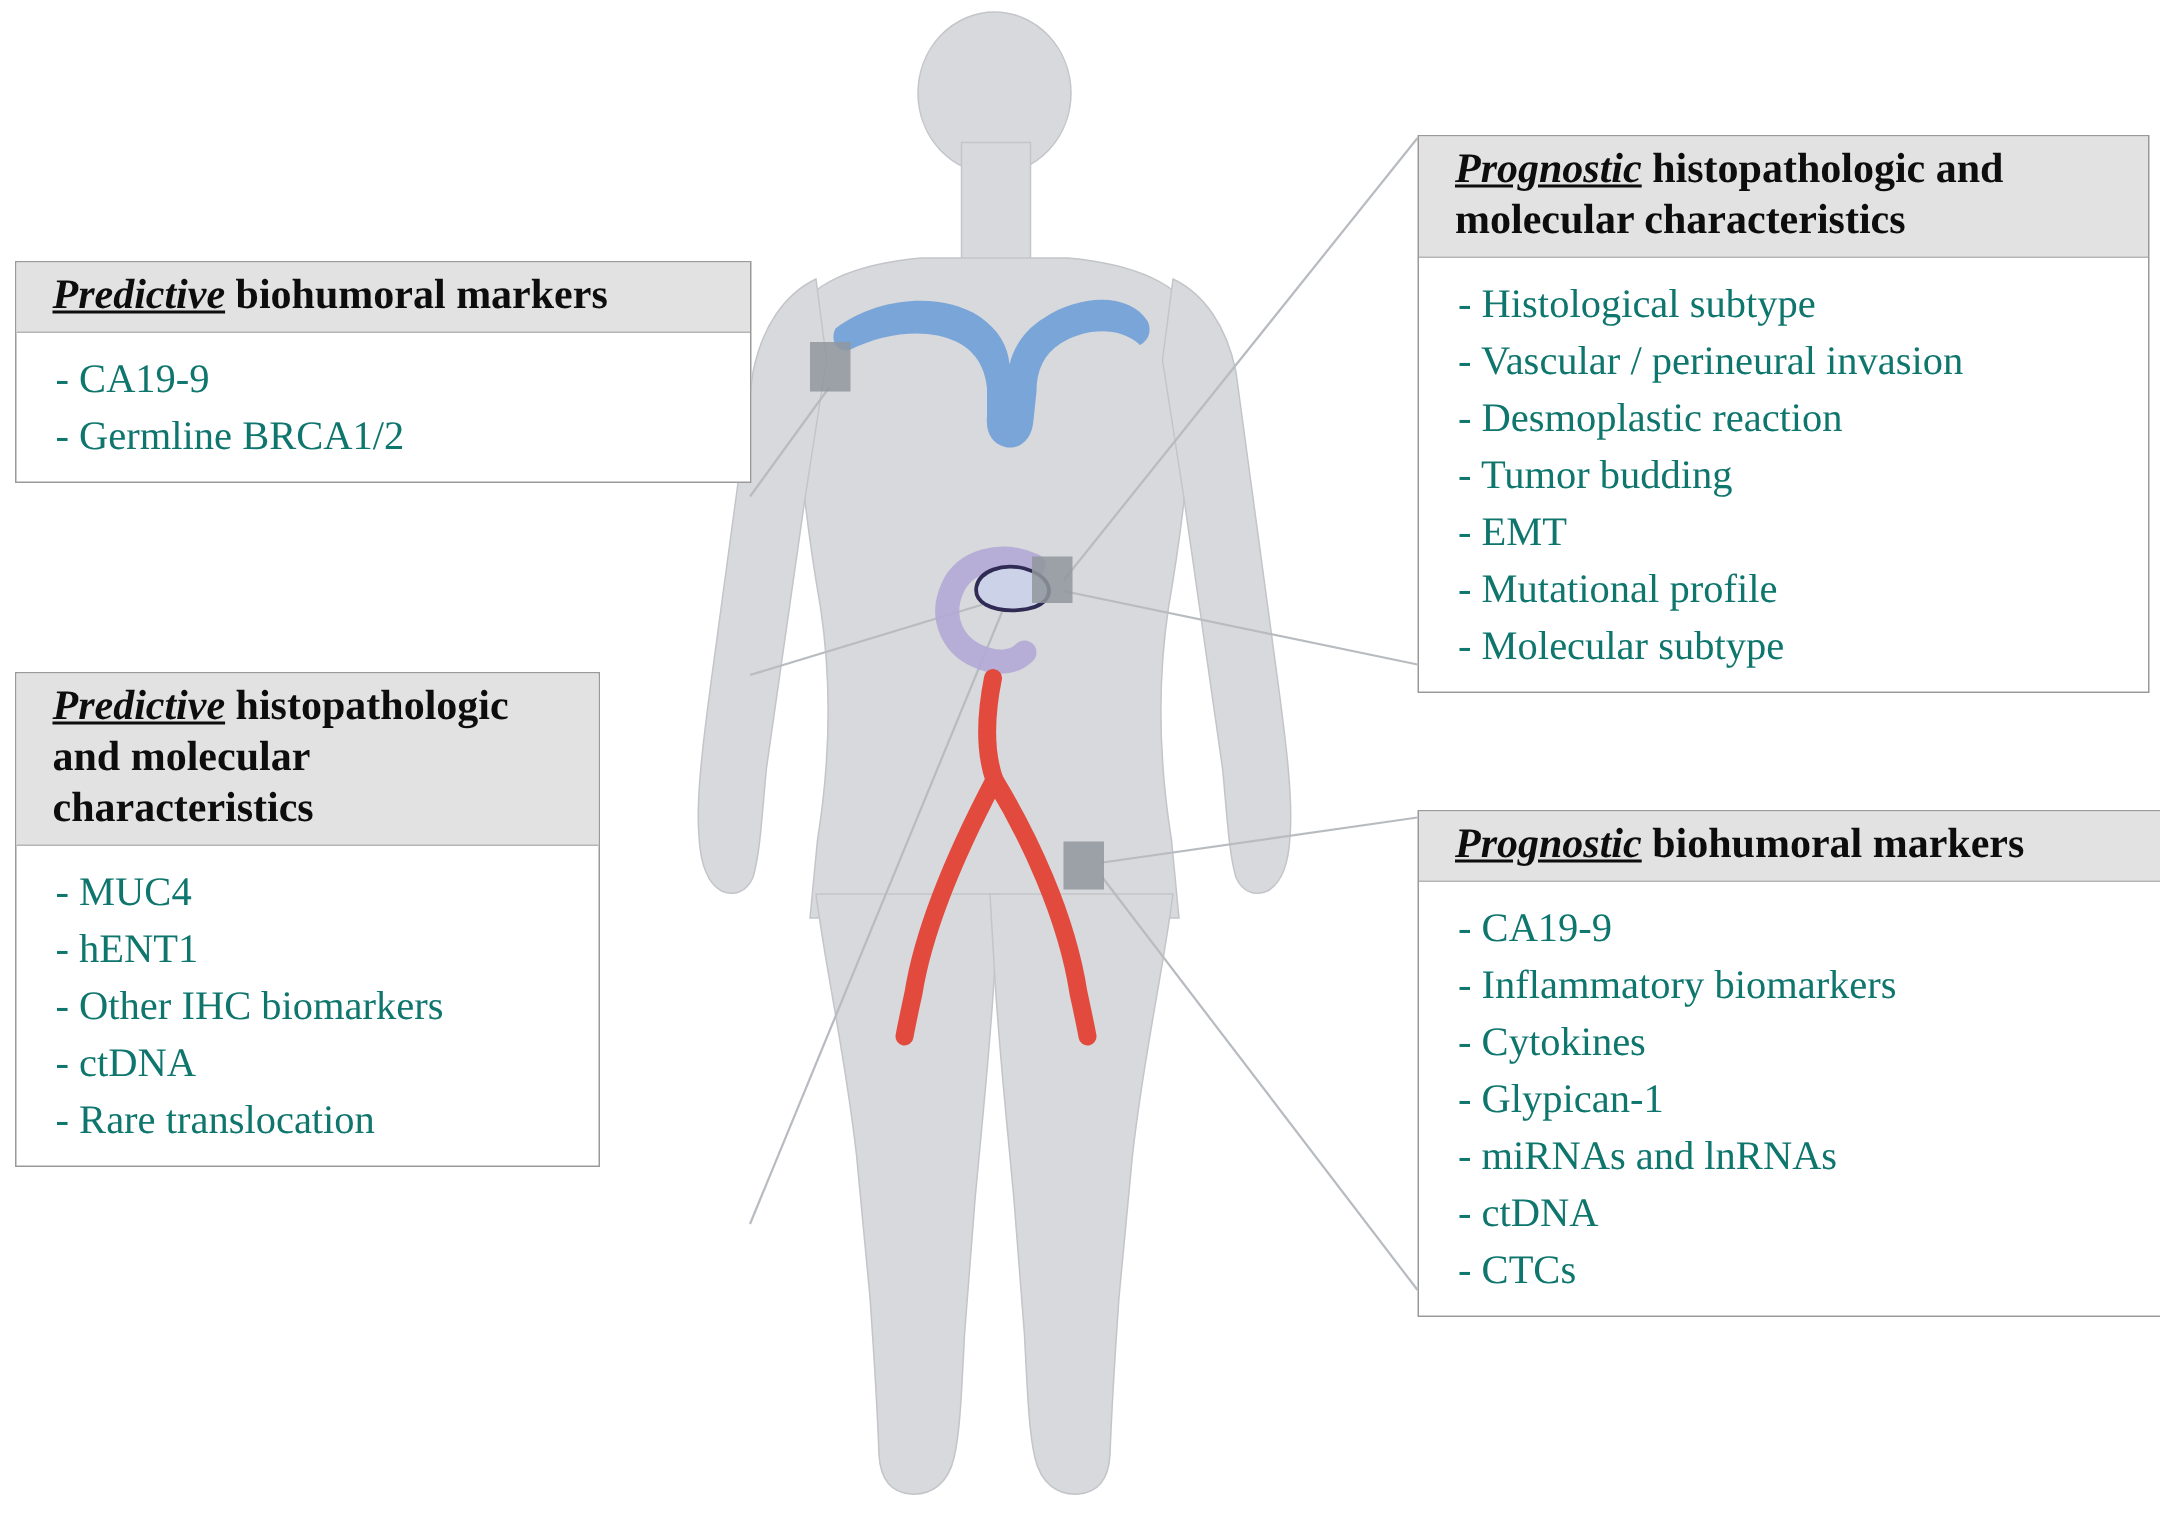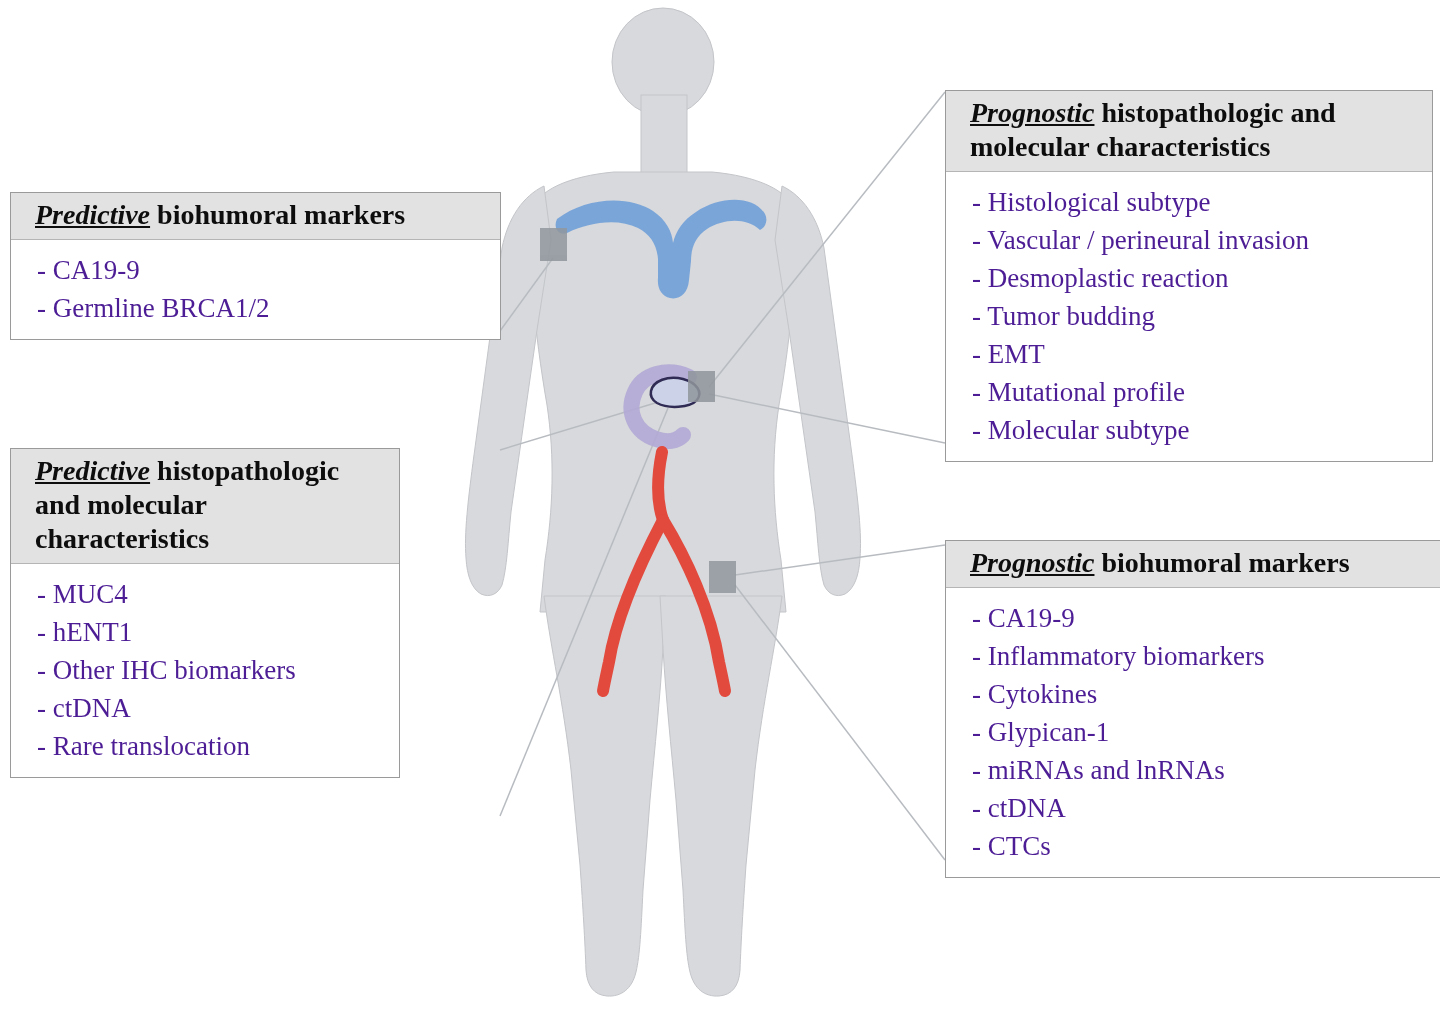--- a/index.html
+++ b/index.html
@@ -32,23 +32,23 @@
     line-height: 34px;
     color: #0d0d0d;
   }
   .callout-header .t-italic { font-style: italic; text-decoration: underline; }
   .callout-items {
     list-style: none;
     margin: 0;
     padding: 11px 16px 12px 26px;
     font-size: 27px;
     line-height: 38px;
-    color: #4c1d95;
+    color: #0f766e;
   }
-  #box-predictive-biohumoral   { left: 10px;  top: 192px; width: 491px; }
+  #box-predictive-biohumoral   { left: 10px;  top: 174px; width: 491px; }
   #box-prognostic-histo        { left: 945px; top: 90px;  width: 488px; }
   #box-predictive-histo        { left: 10px;  top: 448px; width: 390px; }
   #box-prognostic-biohumoral   { left: 945px; top: 540px; width: 516px; }
 </style>
 </head>
 <body>
 
 <div class="stage">
 
   <svg class="scene" viewBox="0 0 1440 1018" xmlns="http://www.w3.org/2000/svg">

